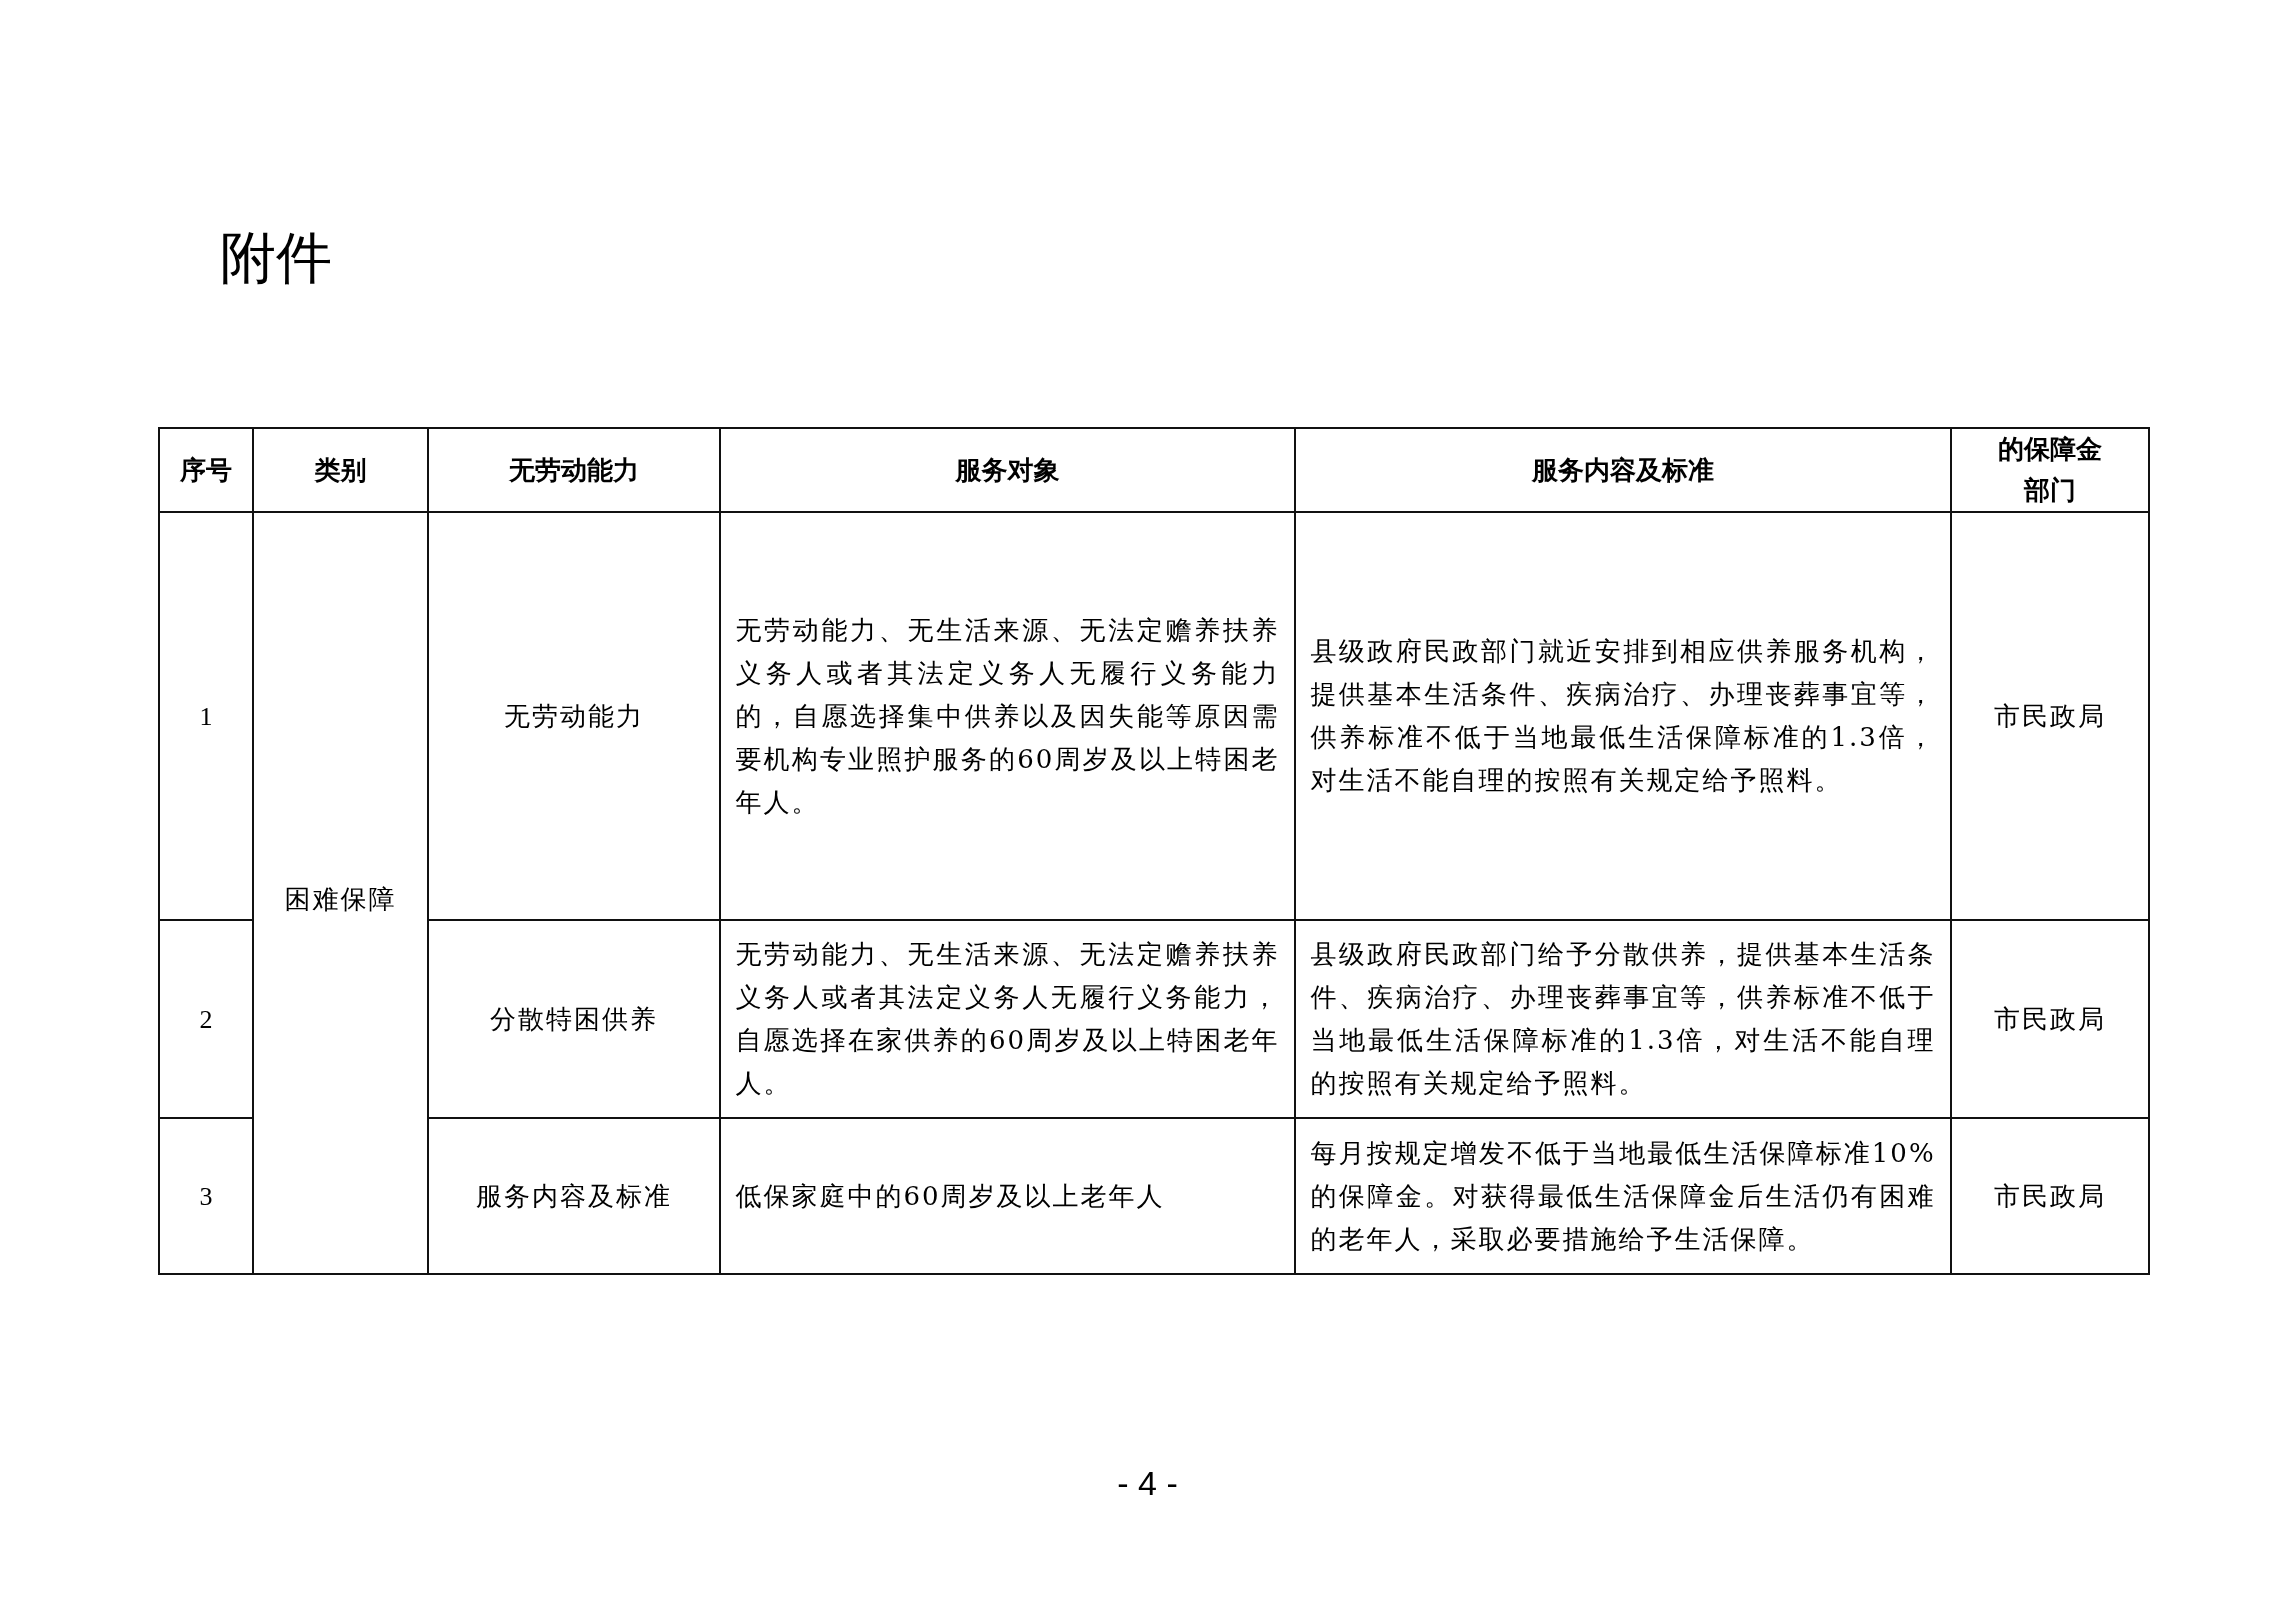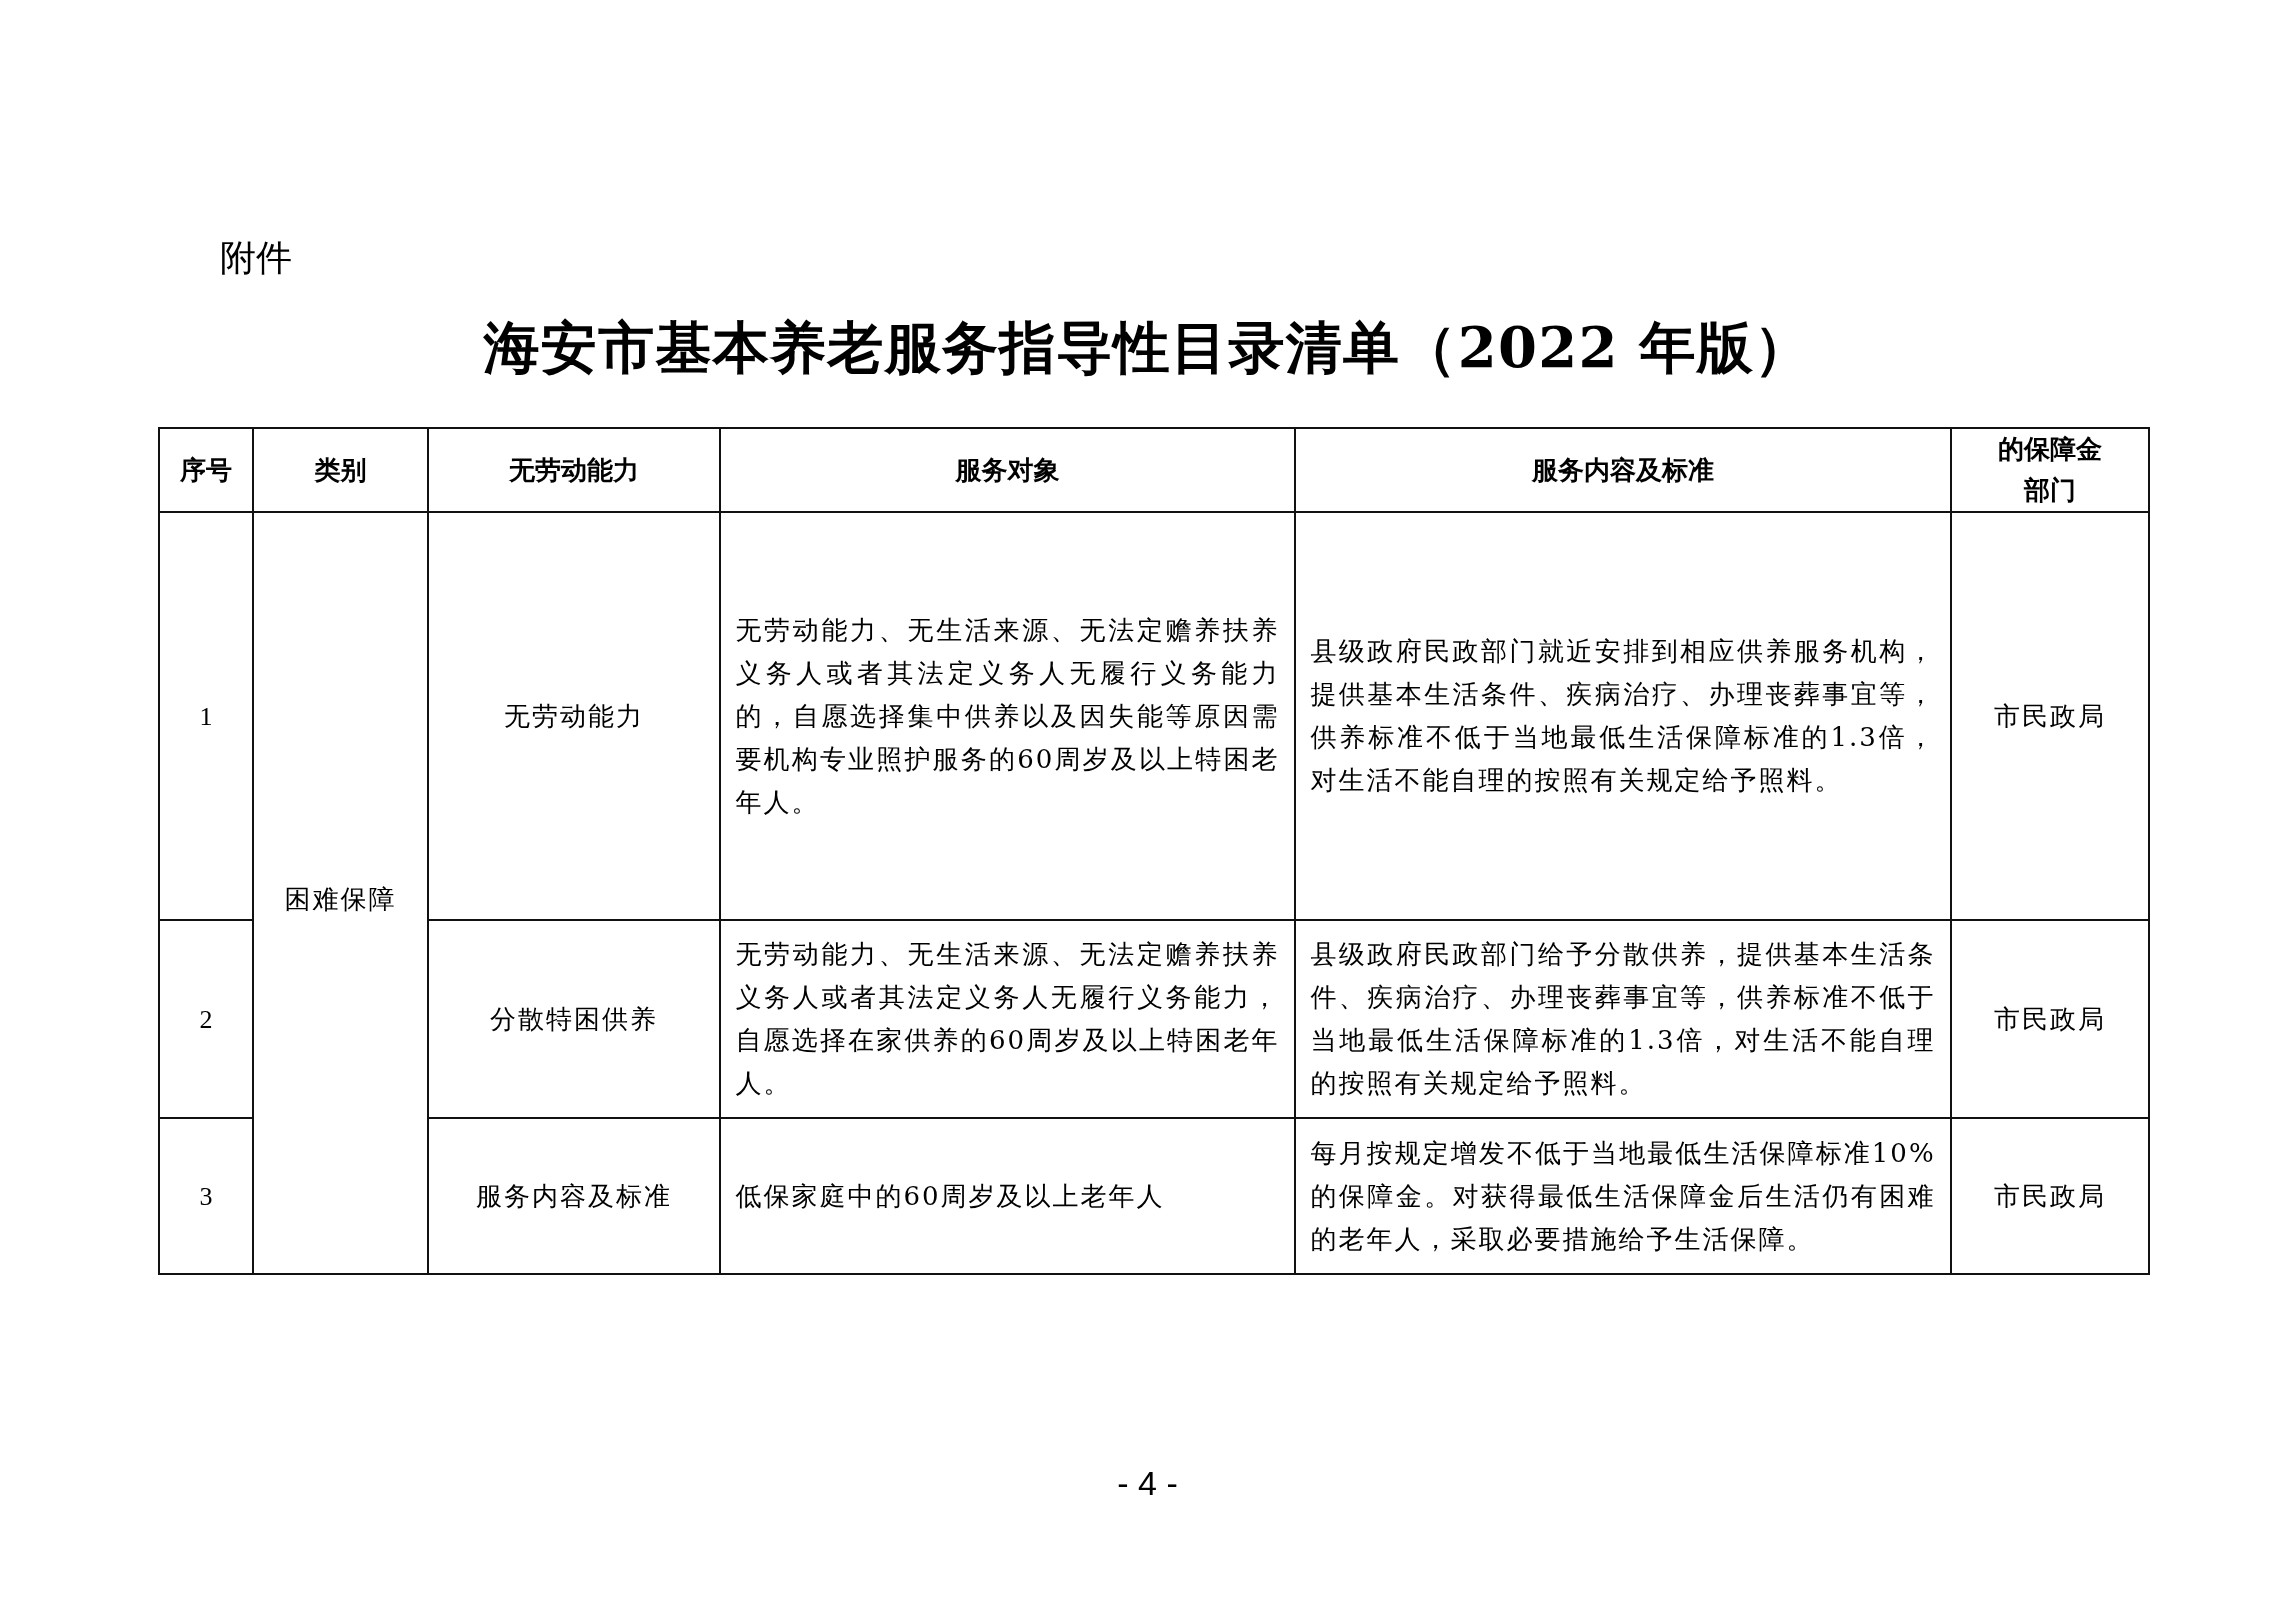--- a/index.html
+++ b/index.html
@@ -1,20 +1,20 @@
 <!DOCTYPE html>
 <html style="font-size:10.5px"><head>
 <meta charset="utf-8">
 <style>
   html, body { margin: 0; padding: 0; background: #ffffff; }
   body { width: 2295px; height: 1623px; position: relative; overflow: hidden; color: #000; }
   .page { position: absolute; left: 0; top: 0; width: 2295px; height: 1623px; background: #fff; }
   .attachment-label {
     position: absolute; left: 220px; top: 232px;
-    font-family: "DejaVu Sans", sans-serif; font-size: 36px; line-height: 52px; font-weight: normal;
+    font-family: "DejaVu Sans", sans-serif; font-size: 56px; line-height: 52px; font-weight: normal;
   }
   .doc-title {
     position: absolute; left: 0; top: 308px; width: 2295px; text-align: center;
     font-family: "DejaVu Serif", serif; font-size: 56px; line-height: 79px; font-weight: bold; letter-spacing: 1.3px;
   }
   table.catalog {
     position: absolute; left: 158px; top: 427px;
     border-collapse: collapse; table-layout: fixed; width: 1990px;
     font-family: "DejaVu Serif", serif;
   }
@@ -40,21 +40,20 @@
     font-family: "Liberation Sans", sans-serif; font-size: 34px; line-height: 42px;
   }
 </style>
 </head>
 <body>
 
 <div class="page">
 
   <div class="attachment-label">附件</div>
 
-  <div class="doc-title">海安市基本养老服务指导性目录清单（2022 年版）</div>
 
   <table class="catalog">
     <colgroup>
       <col style="width:94px">
       <col style="width:175px">
       <col style="width:292px">
       <col style="width:575px">
       <col style="width:656px">
       <col style="width:198px">
     </colgroup>

